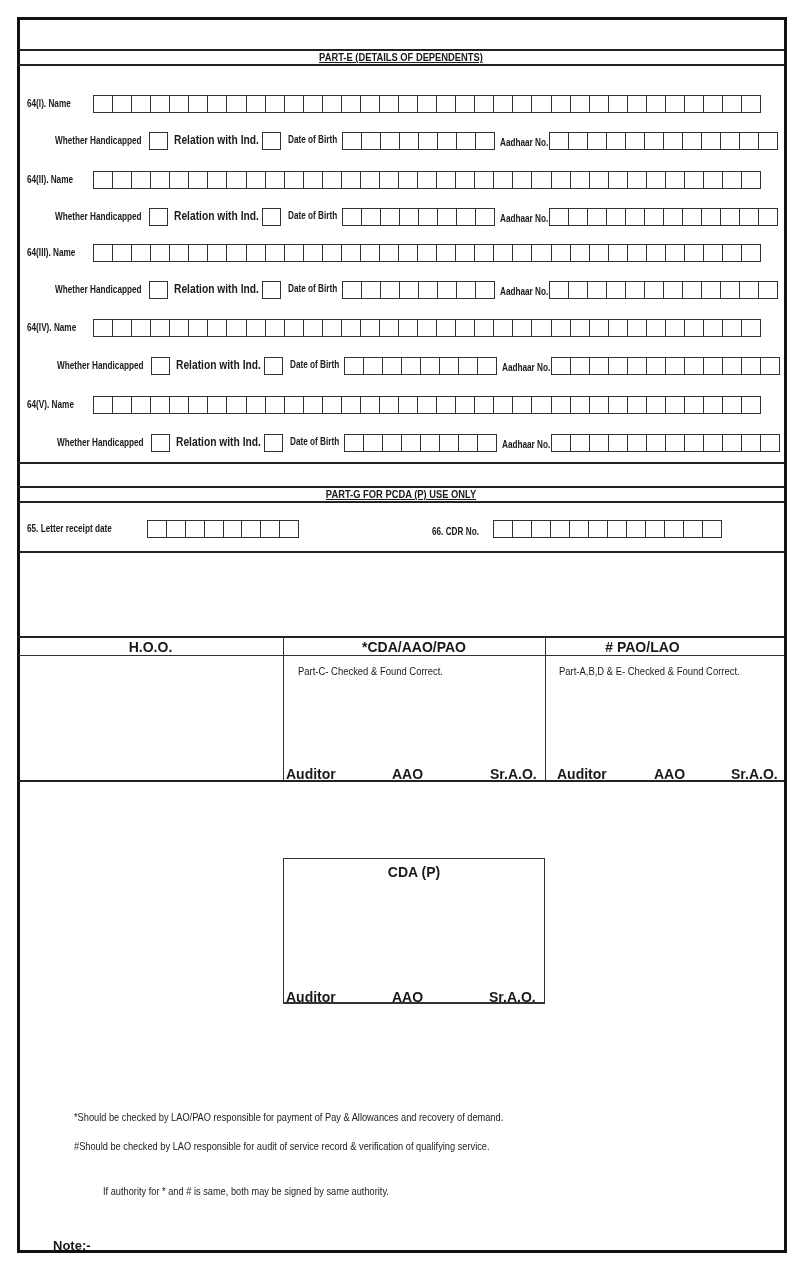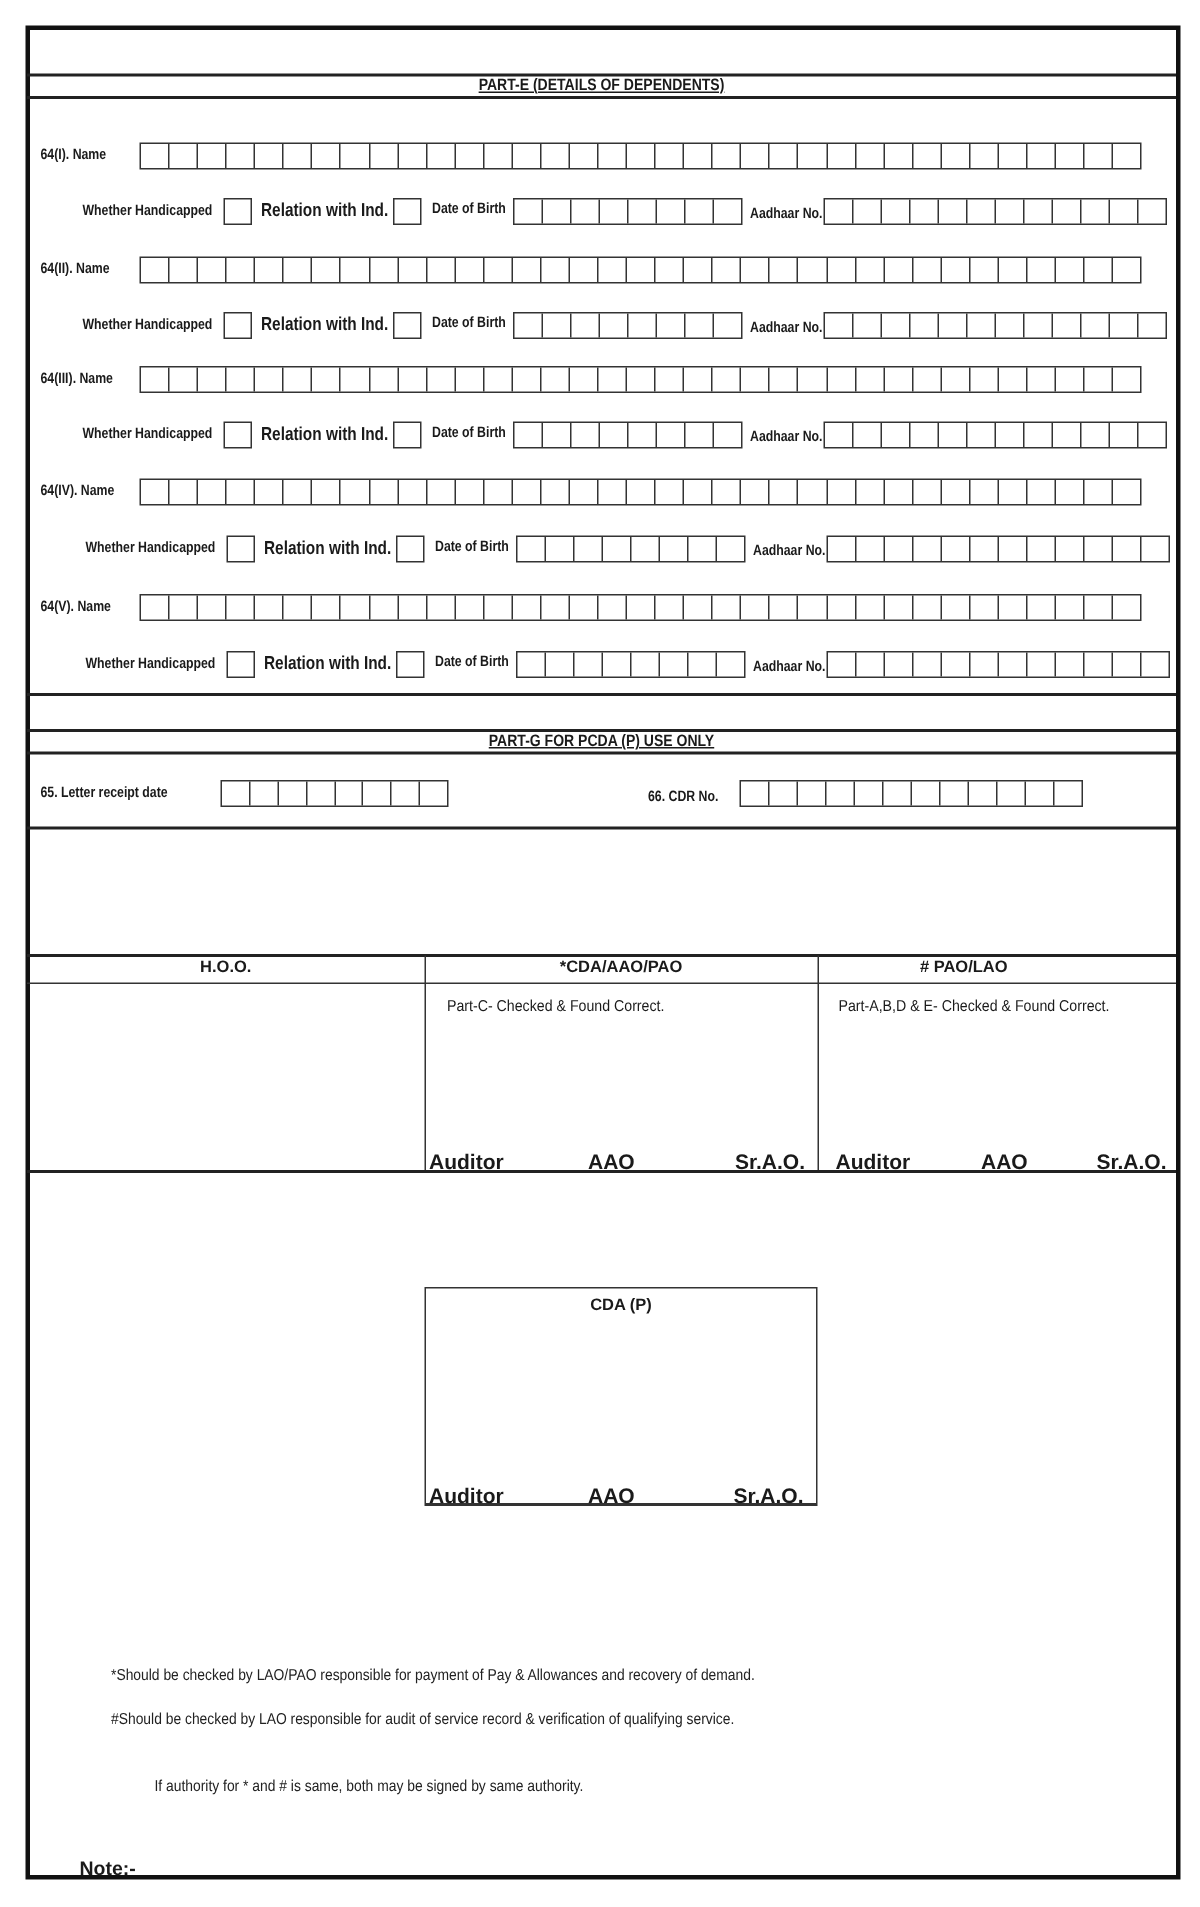--- a/index.html
+++ b/index.html
@@ -11,21 +11,21 @@
   .hthin { position:absolute; height:0; border-top:1px solid #333; }
   .vline { position:absolute; width:0; border-left:1px solid #333; }
   .sec-title { position:absolute; font-size:11px; font-weight:bold; text-decoration:underline;
                transform:scaleX(0.85); transform-origin:center; white-space:nowrap; text-align:center; }
   .lbl { position:absolute; font-size:10px; font-weight:bold; white-space:nowrap; transform:scaleX(0.82); transform-origin:left center; }
   .lbl-big { position:absolute; font-size:12.5px; font-weight:bold; white-space:nowrap; transform:scaleX(0.82); transform-origin:left center; }
   .boxes { position:absolute; display:flex; height:18px; border:1px solid #333; box-sizing:border-box; }
   .boxes .cell { flex:1; border-right:1px solid #333; box-sizing:border-box; height:100%; }
   .boxes .cell:last-child { border-right:none; }
   .single { position:absolute; width:19px; height:18px; border:1px solid #333; box-sizing:border-box; }
-  .hdr { position:absolute; font-size:11px; font-weight:bold; text-align:center; white-space:nowrap; }
+  .hdr { position:absolute; font-size:14px; font-weight:bold; text-align:center; white-space:nowrap; }
   .small { position:absolute; font-size:10.5px; white-space:nowrap; transform:scaleX(0.9); transform-origin:left center; }
   .sig { position:absolute; font-size:14px; font-weight:bold; white-space:nowrap; }
   .foot { position:absolute; font-size:10.5px; white-space:nowrap; transform:scaleX(0.88); transform-origin:left center; color:#222; }
   .note-k { position:absolute; font-size:13px; font-weight:bold; white-space:nowrap; }
   .cda-box { position:absolute; left:283px; top:858px; width:262px; height:146px; border:1px solid #333; border-bottom:2px solid #333; box-sizing:border-box; }
 </style>
 </head>
 <body>
 
 <div class="abs frame"></div>

